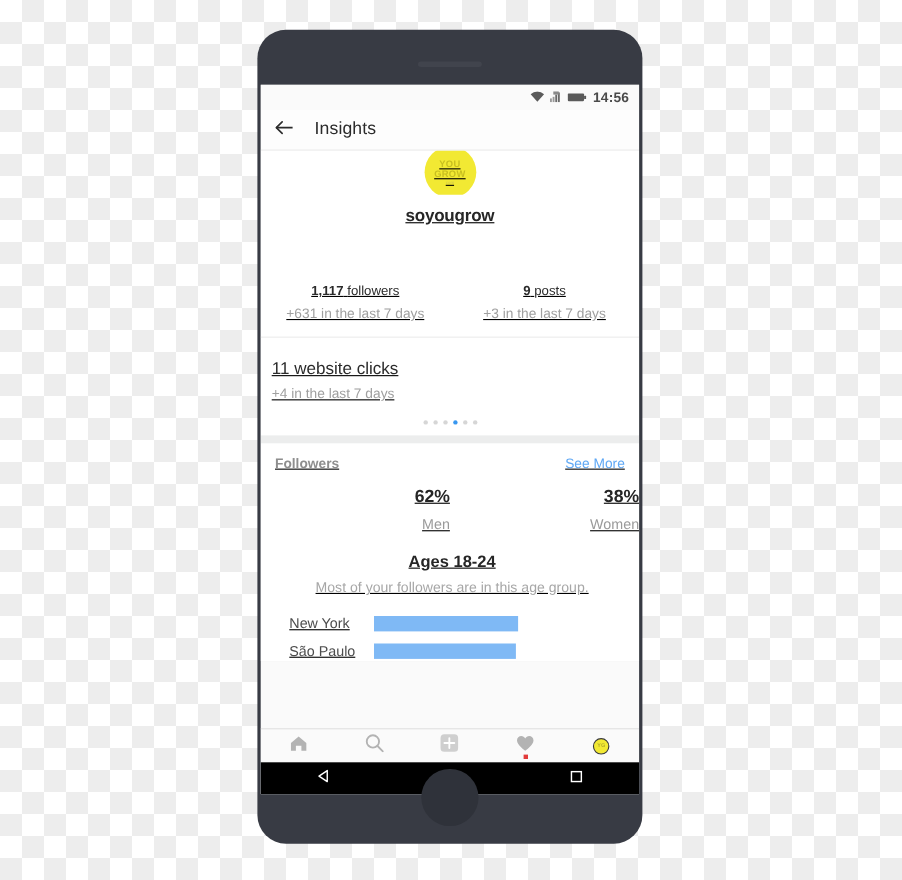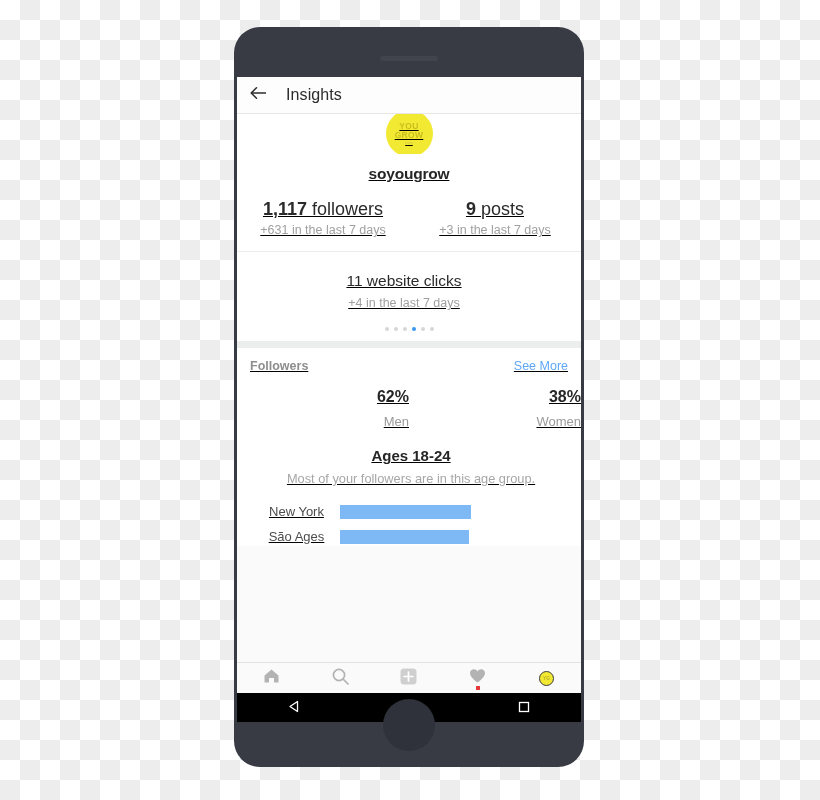--- a/index.html
+++ b/index.html
@@ -75,26 +75,26 @@
     margin-bottom:-3px;
   }
   .avatar .l1{font-size:8.5px;font-weight:700;color:#c8bf1f;line-height:9px;letter-spacing:.3px;}
   .avatar .l2{font-size:8.5px;font-weight:700;color:#c8bf1f;line-height:9px;letter-spacing:.3px;}
   .avatar .l3{font-size:4px;color:#cfc64d;line-height:5px;}
   .username{font-size:15.5px;font-weight:700;color:#262626;margin-top:11px;letter-spacing:-.2px;}
 
   
   .stat-row{display:flex;margin-top:16px;padding-bottom:13px;}
   .stat-col{flex:1;text-align:center;padding:0 10px;box-sizing:border-box;}
-  .stat-main{font-size:18px;color:#2b2b2b;line-height:20px;}
+  .stat-main{font-size:12px;color:#2b2b2b;line-height:20px;margin-top:32px;}
   .stat-main b{font-weight:700;}
   .stat-sub{font-size:12.5px;color:#a0a0a0;line-height:16px;margin-top:3px;}
 
   
-  .clicks{text-align:center;padding:20px 20px 0 10px;}
+  .clicks{text-align:left;padding:20px 20px 0 10px;}
   .clicks-main{font-size:15.5px;color:#2b2b2b;}
   .clicks-sub{font-size:12.5px;color:#a0a0a0;margin-top:6px;}
 
   .dots{display:flex;justify-content:center;gap:5px;padding:17px 0 10px 0;}
   .dot{width:4px;height:4px;border-radius:50%;background:#d6d6d6;}
   .dot.active{background:#3897f0;}
 
   
   .sec-head{
     display:flex;align-items:center;justify-content:space-between;
@@ -108,21 +108,21 @@
   .gender-pct{font-size:16px;font-weight:700;color:#262626;}
   .gender-lbl{font-size:13px;color:#9a9a9a;margin-top:8px;}
 
   .ages{text-align:center;padding:16px 24px 0 28px;}
   .ages-title{font-size:15px;font-weight:700;color:#262626;}
   .ages-sub{font-size:12.8px;color:#a7a7a7;line-height:18px;margin-top:6px;}
 
   .cities{padding:14px 26px 0 26px;}
   .city-row{display:flex;align-items:center;height:19px;margin-bottom:6px;}
   .city-name{
-    width:77px;text-align:center;padding-right:10px;
+    width:77px;text-align:left;padding-right:10px;
     font-size:13px;color:#4d4d4d;box-sizing:border-box;
   }
   .city-bar{height:14px;background:#7fb9f5;}
 
   
   .tabbar{
     position:absolute;left:0;bottom:29px;width:344px;height:30px;
     background:#fafafa;border-top:1px solid #e2e2e2;
     display:flex;align-items:center;
   }
@@ -146,20 +146,45 @@
   .nav-btn{flex:1;display:flex;align-items:center;justify-content:center;}
 </style>
 </head>
 <body>
 
 <div id="phone">
   <div id="speaker"></div>
 
   <div id="screen">
 
+    <div class="statusbar">
+      <div class="sb-icons">
+        <span>
+          <svg width="13" height="10" viewBox="0 0 13 10">
+            <path d="M6.5 9.6 L0.4 2.6 A9 9 0 0 1 12.6 2.6 Z" fill="#5a5a5a"></path>
+          </svg>
+        </span>
+        <span>
+          <svg width="11" height="10" viewBox="0 0 11 10">
+            <rect x="0" y="6.5" width="1.7" height="3.5" fill="#9a9a9a"></rect>
+            <rect x="2.4" y="5" width="1.7" height="5" fill="#9a9a9a"></rect>
+            <rect x="4.8" y="3" width="1.7" height="7" fill="#6a6a6a"></rect>
+            <rect x="7.2" y="1" width="1.7" height="9" fill="#6a6a6a"></rect>
+            <rect x="3" y="0" width="5" height="3" fill="#8a8a8a"></rect>
+          </svg>
+        </span>
+        <span>
+          <svg width="17" height="9" viewBox="0 0 17 9">
+            <rect x="0" y="1" width="15" height="7" rx="1" fill="#5a5a5a"></rect>
+            <rect x="15" y="3" width="2" height="3" rx="0.5" fill="#5a5a5a"></rect>
+          </svg>
+        </span>
+      </div>
+      <span class="sb-time">14:56</span>
+    </div>
 
     <div class="appbar">
       <span>
         <svg width="17" height="14" viewBox="0 0 17 14">
           <path d="M1 7 H16" stroke="#2b2b2b" stroke-width="1.5" fill="none"></path>
           <path d="M6.5 1.8 L1.2 7 L6.5 12.2" stroke="#2b2b2b" stroke-width="1.5" fill="none" stroke-linecap="round" stroke-linejoin="round"></path>
         </svg>
       </span>
       <span class="appbar-title">Insights</span>
     </div>
@@ -236,21 +261,21 @@
           <div class="ages-title">Ages 18-24</div>
           <div class="ages-sub">Most of your followers are in this age group.</div>
         </div>
 
         <div class="cities">
           <div class="city-row">
             <span class="city-name">New York</span>
             <span class="city-bar" style="width:131px;background:#7fb9f5;"></span>
           </div>
           <div class="city-row">
-            <span class="city-name">São Ages</span>
+            <span class="city-name">São Paulo</span>
             <span class="city-bar" style="width:129px;background:#7fb9f5;"></span>
           </div>
         </div>
       </div>
     </div>
 
     <div class="tabbar">
       <div class="tab">
         <span>
           <svg width="17" height="16" viewBox="0 0 17 16">

